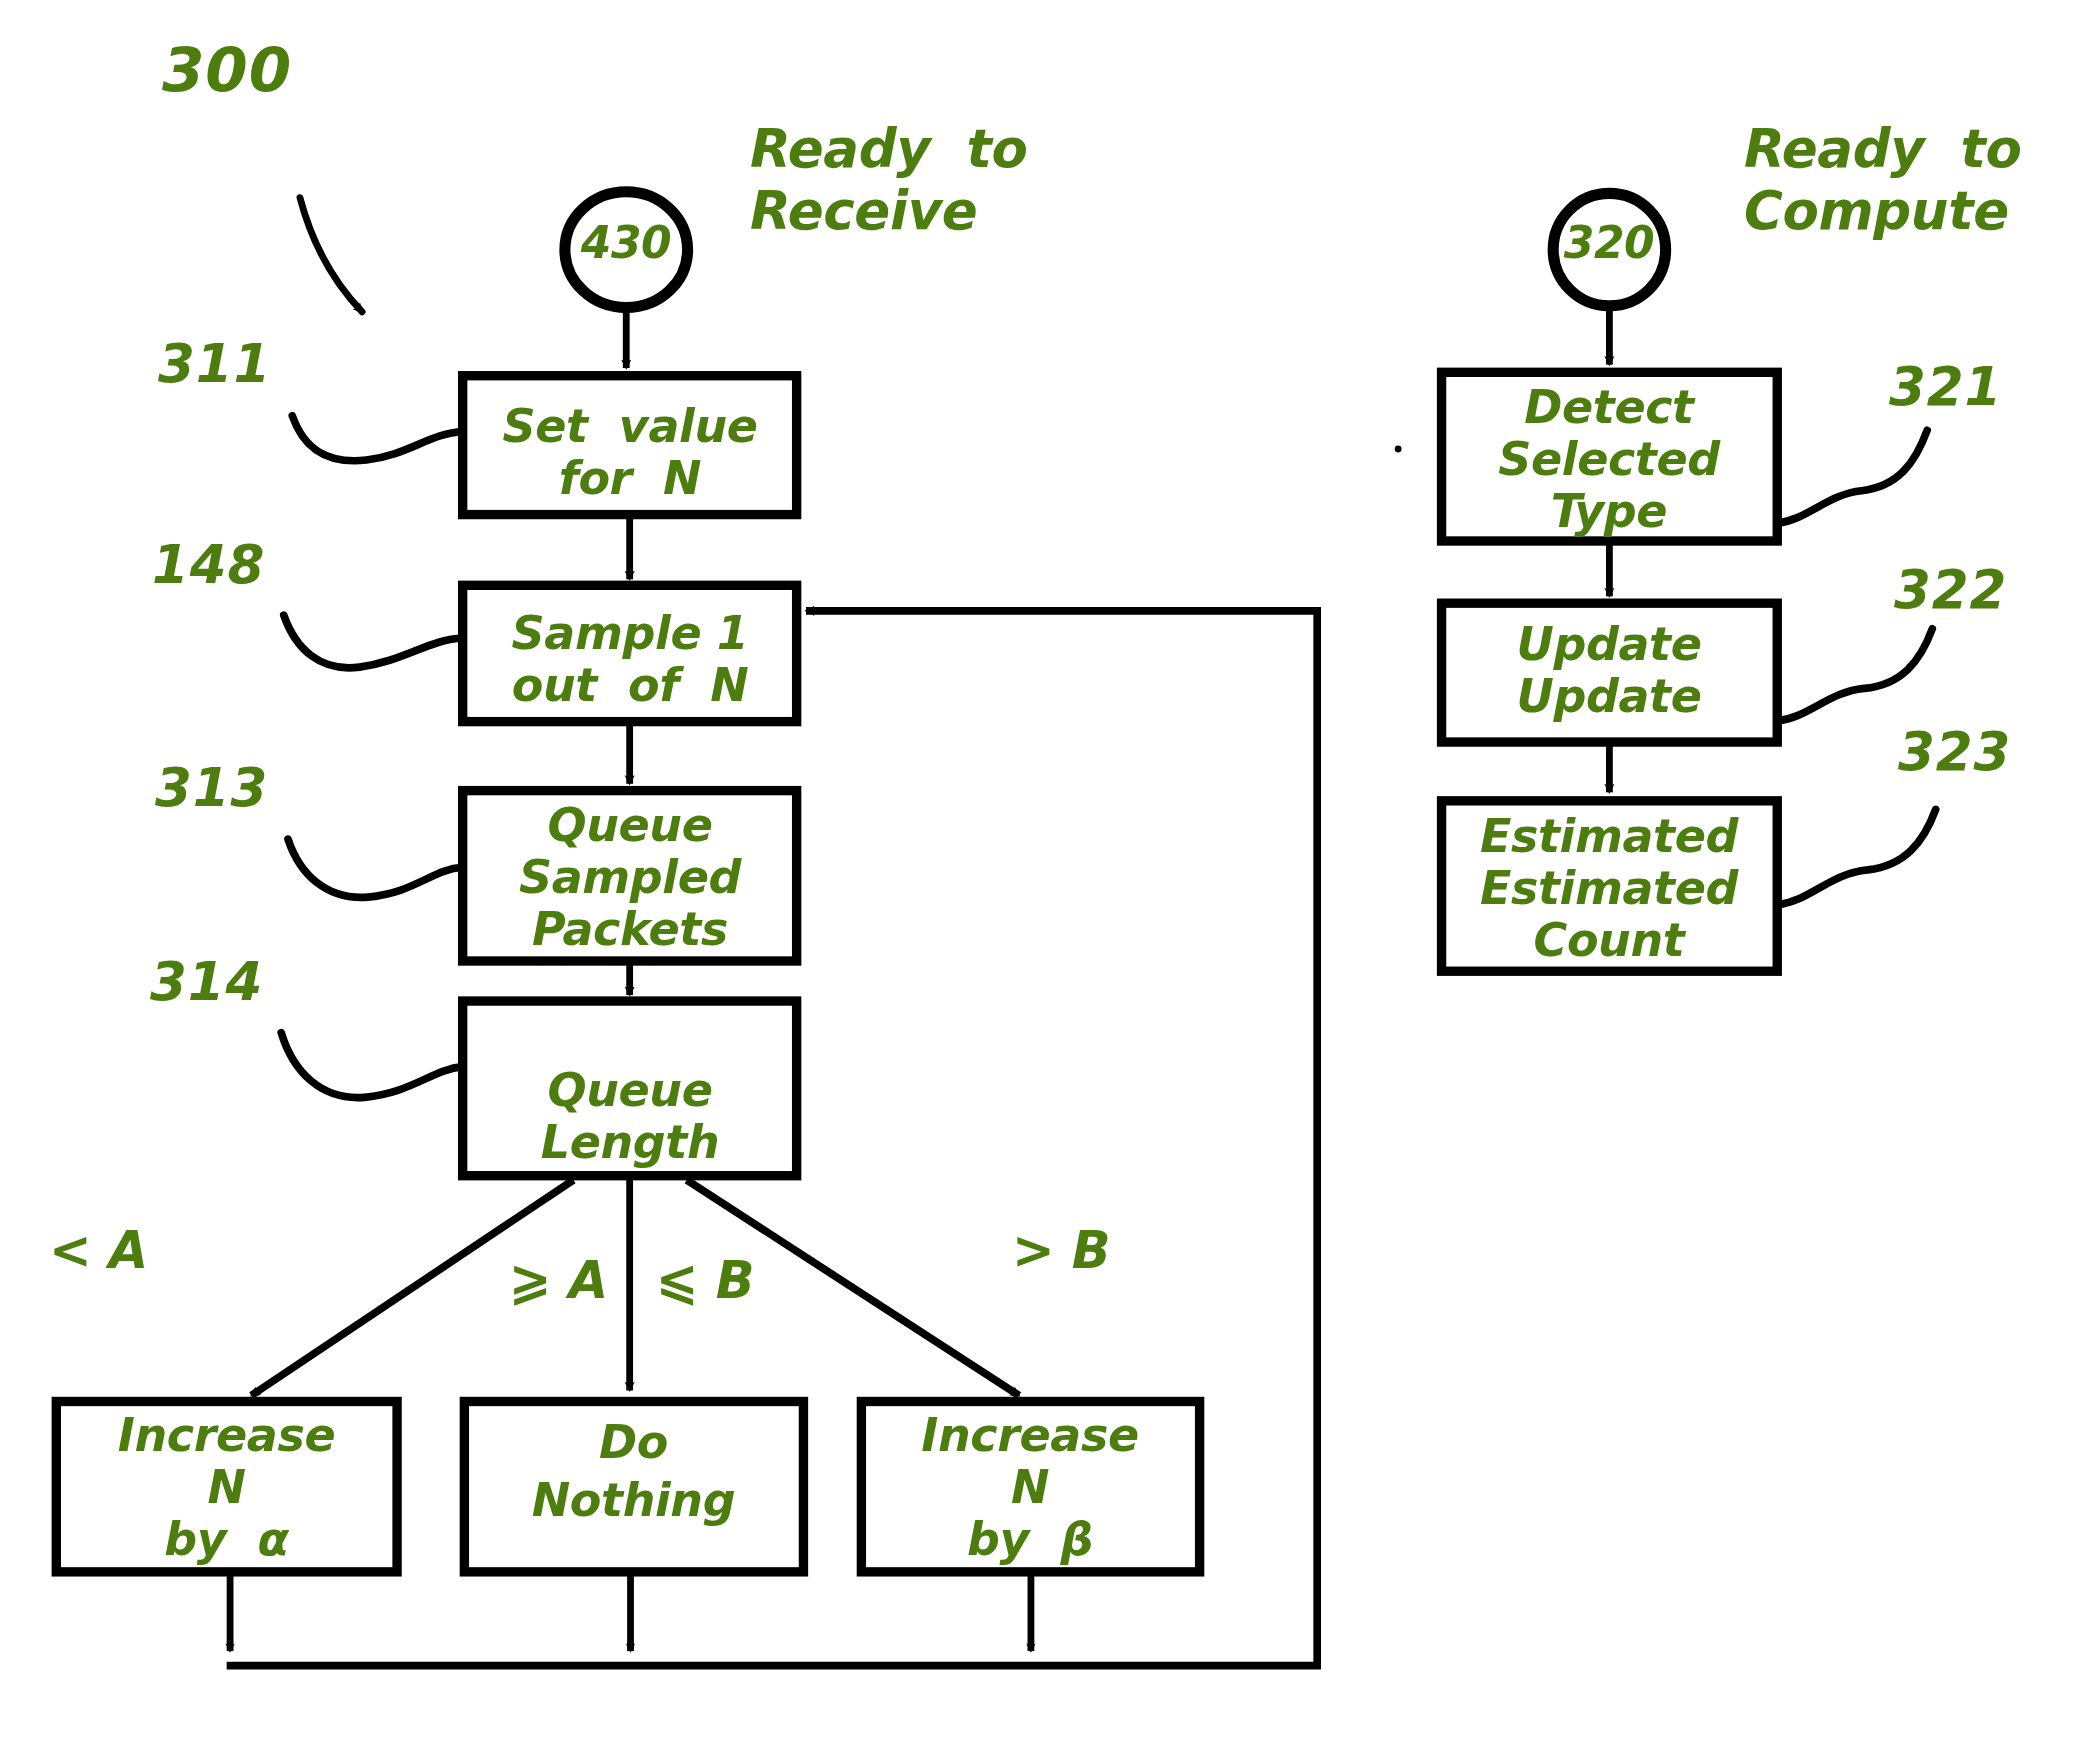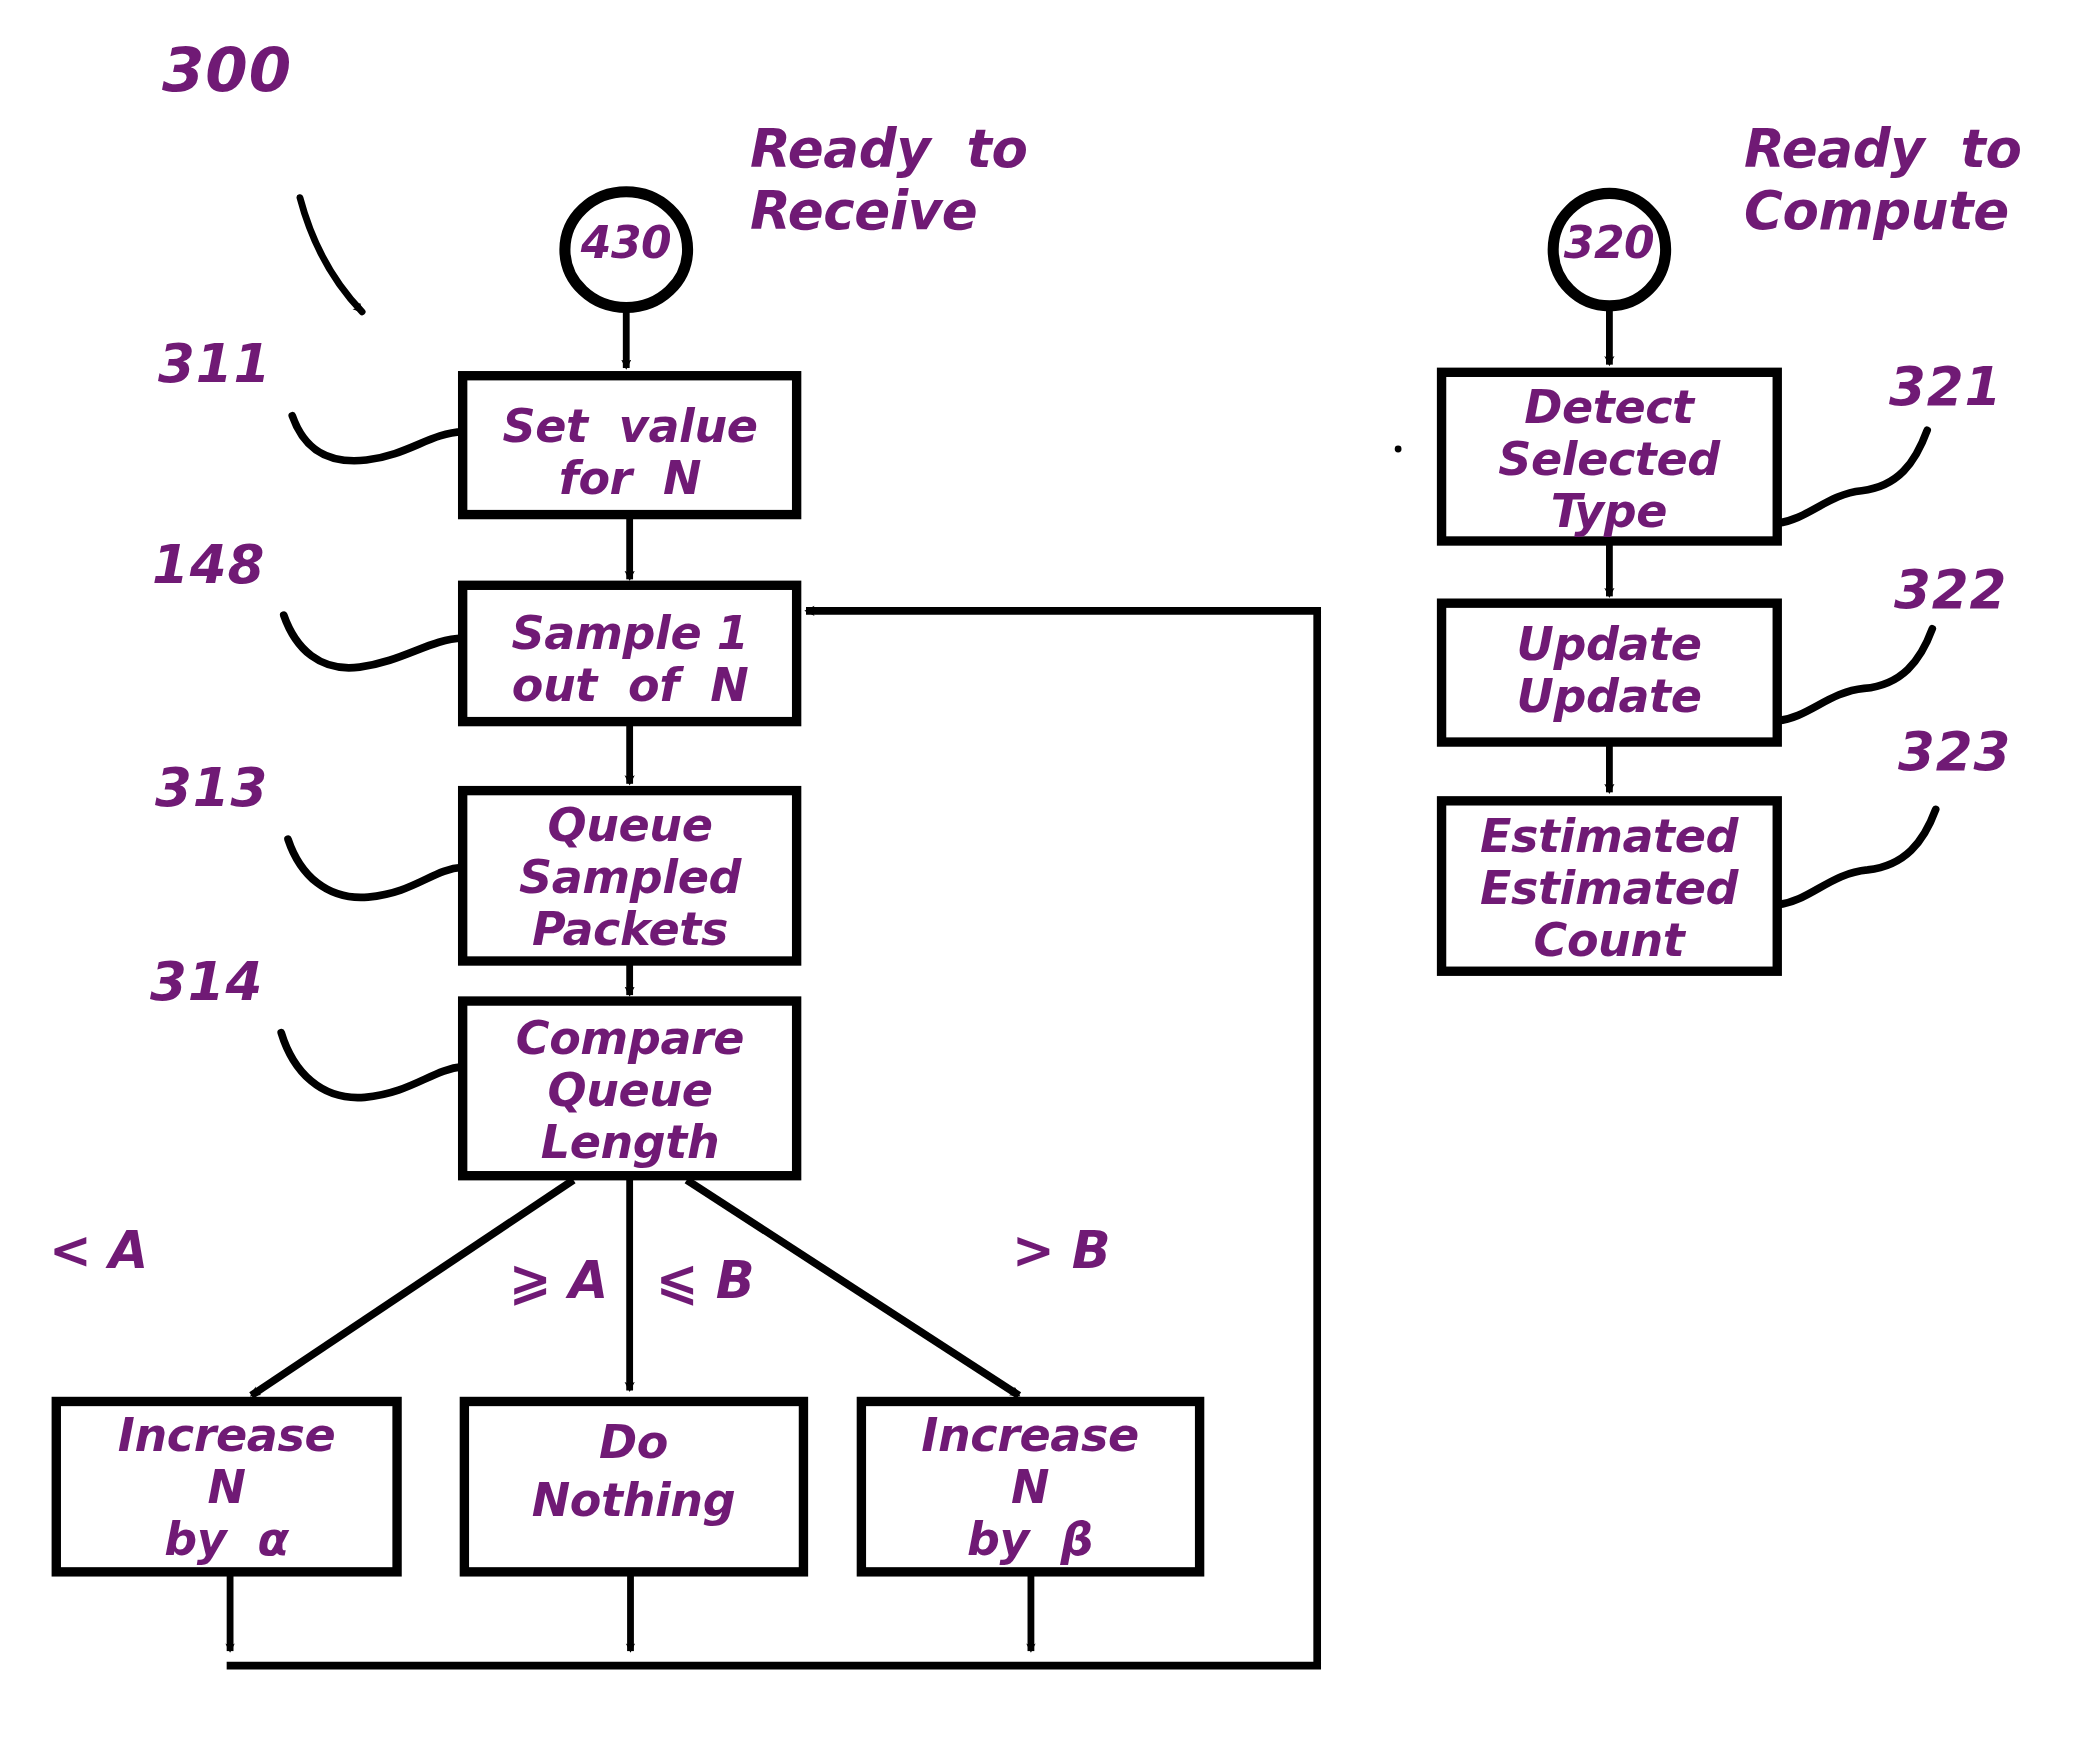--- a/index.html
+++ b/index.html
@@ -1,19 +1,19 @@
 <!DOCTYPE html>
 <html style="font-size:13.6px"><head>
 <meta charset="utf-8">
 <style>
   html,body{margin:0;padding:0;background:#ffffff;}
   body{font-family:"DejaVu Sans",sans-serif;}
   #stage{position:relative;width:2084px;height:1761px;background:#ffffff;overflow:hidden;}
   #stage svg{position:absolute;left:0;top:0;width:2084px;height:1761px;}
-  .tx{position:absolute;color:#701a75;font-style:italic;font-weight:bold;
+  .tx{position:absolute;color:#4d7c0f;font-style:italic;font-weight:bold;
       font-family:"DejaVu Sans",sans-serif;white-space:pre;line-height:1.06;
       letter-spacing:-0.4px;}
   .boxtxt{text-align:center;font-size:46px;}
   .reftxt{font-size:53px;letter-spacing:0.9px;}
   .statetxt{font-size:53px;line-height:1.12;}
   .condtxt{font-size:51px;}
   .circtxt{font-size:44px;text-align:center;}
 </style>
 </head>
 <body>
@@ -111,21 +111,20 @@
 <div class="tx boxtxt" style="left:463px;top:402px;width:334px;">Set  value</div>
 <div class="tx boxtxt" style="left:463px;top:454px;width:334px;">for  N</div>
 
 <div class="tx boxtxt" style="left:463px;top:609px;width:334px;">Sample 1</div>
 <div class="tx boxtxt" style="left:463px;top:661px;width:334px;">out  of  N</div>
 
 <div class="tx boxtxt" style="left:463px;top:801px;width:334px;">Queue</div>
 <div class="tx boxtxt" style="left:463px;top:853px;width:334px;">Sampled</div>
 <div class="tx boxtxt" style="left:463px;top:905px;width:334px;">Packets</div>
 
-<div class="tx boxtxt" style="left:463px;top:1014px;width:334px;">Compare</div>
 <div class="tx boxtxt" style="left:463px;top:1066px;width:334px;">Queue</div>
 <div class="tx boxtxt" style="left:463px;top:1118px;width:334px;">Length</div>
 
 <div class="tx condtxt" style="left:49px;top:1224px;">&lt; A</div>
 <div class="tx condtxt" style="left:509px;top:1254px;">⩾ A</div>
 <div class="tx condtxt" style="left:656px;top:1254px;">⩽ B</div>
 <div class="tx condtxt" style="left:1012px;top:1224px;">&gt; B</div>
 
 <div class="tx boxtxt" style="left:56px;top:1411px;width:341px;">Increase</div>
 <div class="tx boxtxt" style="left:56px;top:1463px;width:341px;">N</div>

